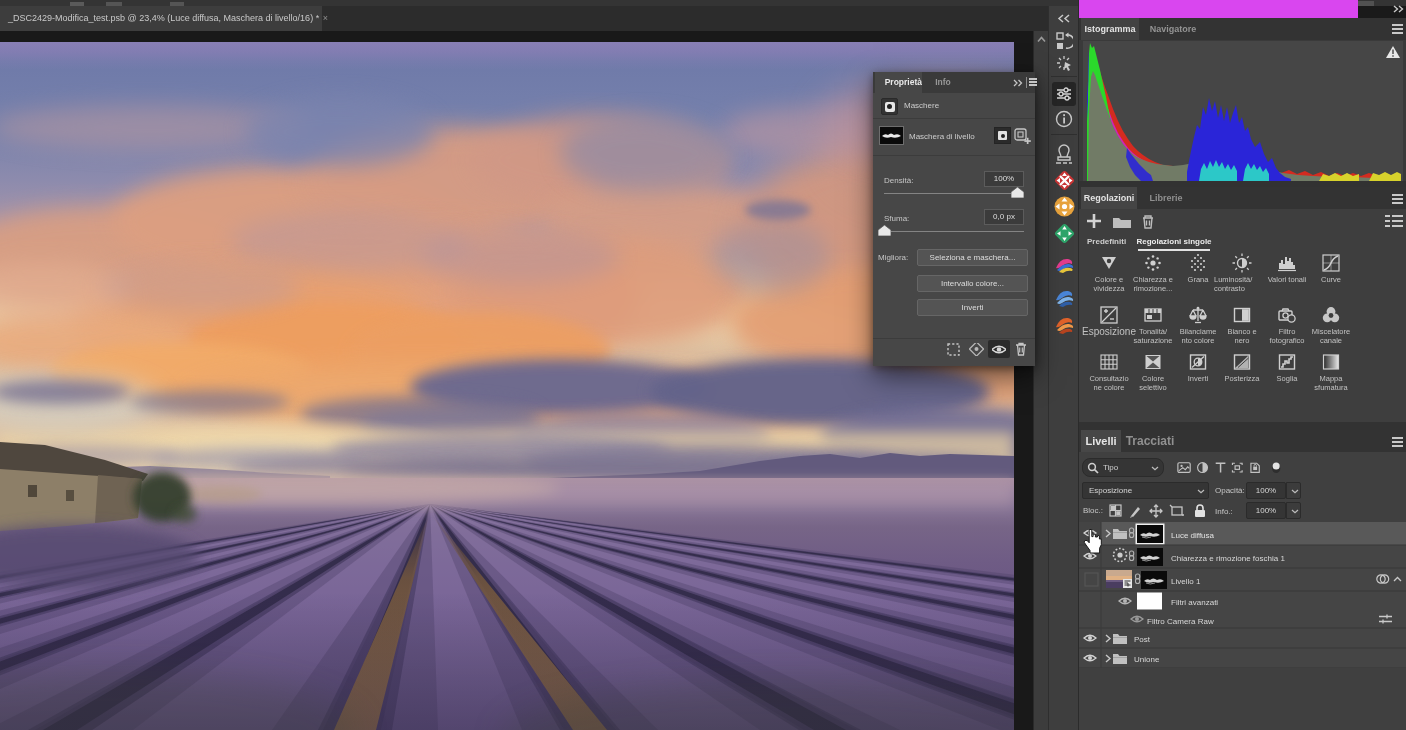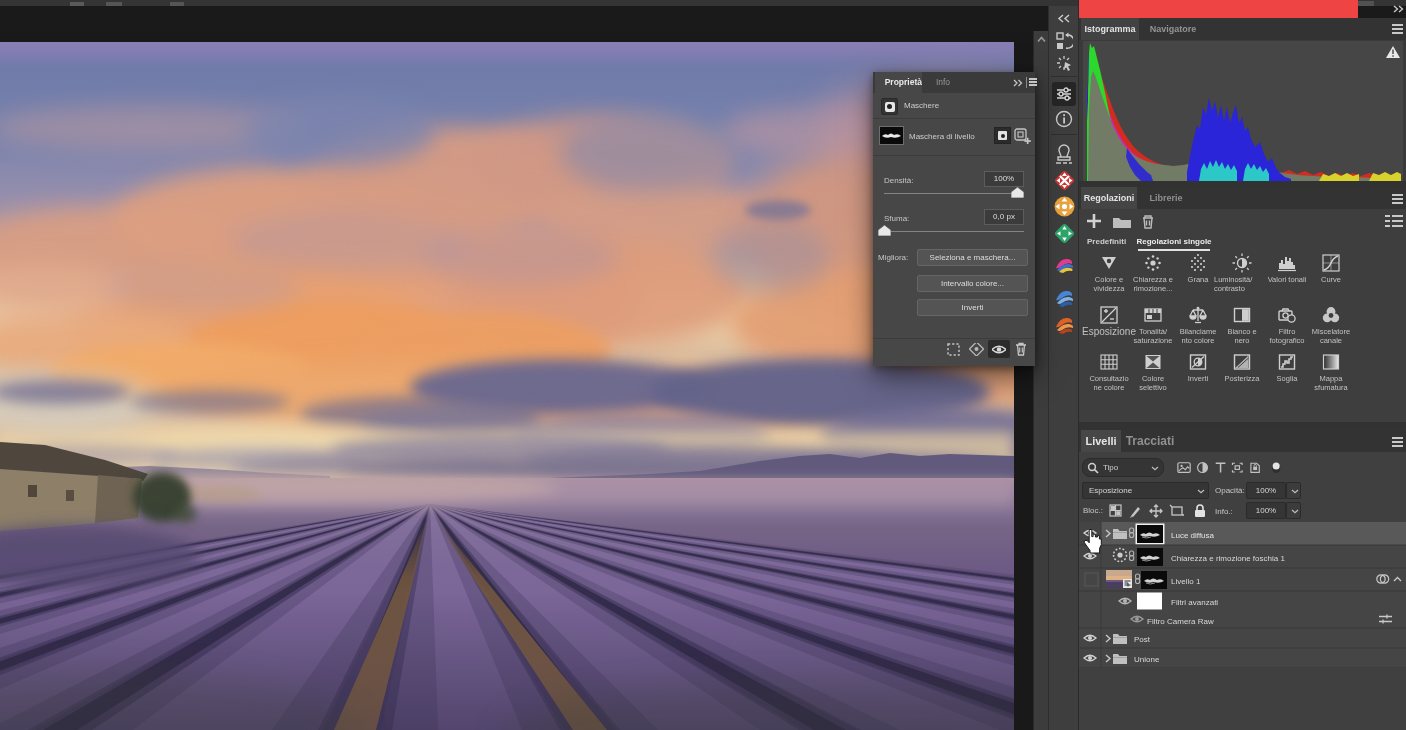--- a/index.html
+++ b/index.html
@@ -12,20 +12,26 @@
 
 <div class="abs" style="left:0;top:0;width:1406px;height:6px;background:#343434">
  <div class="abs" style="left:70px;top:2px;width:14px;height:4px;background:#5a5a5a"></div>
  <div class="abs" style="left:106px;top:2px;width:16px;height:4px;background:#555"></div>
  <div class="abs" style="left:170px;top:2px;width:14px;height:4px;background:#555"></div>
  <div class="abs" style="left:1244px;top:1px;width:18px;height:5px;background:#6a6a6a"></div>
  <div class="abs" style="left:1286px;top:1px;width:30px;height:5px;background:#565656"></div>
  <div class="abs" style="left:1352px;top:1px;width:22px;height:5px;background:#515151"></div>
 </div>
 
+<div class="abs" style="left:0;top:6px;width:1048px;height:25px;background:#2c2c2c">
+ <div class="abs" style="left:0;top:0;width:322px;height:25px;background:#3d3d3d;color:#c9c9c9;font-size:9px;line-height:25px;white-space:nowrap">
+  <span style="padding-left:8px">_DSC2429-Modifica_test.psb @ 23,4% (Luce diffusa, Maschera di livello/16) *</span>
+  <span style="color:#909090;padding-left:1px">×</span>
+ </div>
+</div>
 
 <div class="abs" style="left:0;top:31px;width:1033px;height:699px;background:#191919"></div>
 
 <div class="abs" style="left:0;top:42px;width:1014px;height:688px">
 <svg width="1014" height="688" viewBox="0 0 1014 688">
 <defs>
  <linearGradient id="sky" x1="0" y1="0" x2="0" y2="1">
   <stop offset="0" stop-color="#7d78ae"></stop>
   <stop offset="0.04" stop-color="#6f7aa9"></stop>
   <stop offset="0.18" stop-color="#7681ac"></stop>
@@ -310,21 +316,21 @@
   <path d="M5,19 Q10,14 16,15 Q19,16 18,18 Q13,17 9,20 Z" fill="#2f5fa8"></path>
  </svg>
  
  <svg class="abs" style="left:5px;top:308px" width="21" height="21" viewBox="0 0 21 21">
   <path d="M2,13 Q6,3 14,4 Q19,5 18,9 Q13,7 8,11 Q4,14 2,13Z" fill="#e0622a"></path>
   <path d="M3,16 Q9,9 15,10 Q20,11 19,14 Q13,12 8,16 Q5,18 3,16Z" fill="#f09a4a"></path>
   <path d="M5,19 Q10,14 16,15 Q19,16 18,18 Q13,17 9,20 Z" fill="#b8441f"></path>
  </svg>
 </div>
 
-<div class="abs" style="left:1078px;top:0;width:280px;height:730px;background:#ef4444;border-left:1px solid #2b2b2b">
+<div class="abs" style="left:1078px;top:0;width:280px;height:730px;background:#d946ef;border-left:1px solid #2b2b2b">
 
  <svg class="abs" style="left:314px;top:5px" width="12" height="8" viewBox="0 0 12 8">
   <path d="M1,1 L4.5,4 L1,7 M6,1 L9.5,4 L6,7" stroke="#c9c9c9" stroke-width="1.4" fill="none"></path>
  </svg>
 
  <div class="abs" style="left:0;top:18px;width:328px;height:167px;background:#3a3a3a">
   <div class="abs" style="left:0;top:0;width:328px;height:22px;background:#333333"></div>
   <div class="abs" style="left:2px;top:0;width:58px;height:22px;background:#424242;color:#e3e3e3;font-size:9px;font-weight:bold;line-height:22px;text-align:center">Istogramma</div>
   <div class="abs" style="left:64px;top:0;width:60px;height:22px;color:#949494;font-size:9px;font-weight:bold;line-height:22px;text-align:center">Navigatore</div>
   <div class="abs" style="left:313px;top:6px;width:11px;height:2px;background:#c9c9c9"></div>
@@ -708,21 +714,21 @@
 </div>
 
 <svg class="abs" style="left:1083px;top:529px" width="21" height="25" viewBox="0 0 21 25">
  <path d="M6.2,0.5 L8.8,0.5 L8.8,7.6 L10.1,7.6 L10.1,5.2 L12.4,5.2 L12.4,8 L14.4,8 L14.4,6.6 L16.4,6.6 L16.4,10 L18.3,10 L18.3,15.7 L16.6,19.2 L16.6,24 L7,24 L7,21.5 L3,16 L1.3,13.4 Q0.8,11.2 3,11.3 L4.8,12 L6.2,13.8 Z" fill="#ffffff" stroke="#1a1a1a" stroke-width="1"></path>
 </svg>
 
 <div class="abs" style="left:873px;top:72px;width:162px;height:294px;background:#474747;box-shadow:0 10px 26px rgba(0,0,0,0.55),0 2px 8px rgba(0,0,0,0.4)">
 
  <div class="abs" style="left:0;top:0;width:162px;height:21px;background:#3a3a3a"></div>
  <div class="abs" style="left:2px;top:0;width:47px;height:21px;background:#474747;color:#eaeaea;font-size:8.5px;font-weight:bold;line-height:21px;text-align:right">Proprietà</div>
- <div class="abs" style="left:53px;top:0;width:34px;height:21px;color:#979797;font-size:8.5px;font-weight:normal;line-height:21px;text-align:center">Info</div>
+ <div class="abs" style="left:53px;top:0;width:34px;height:21px;color:#979797;font-size:8.5px;font-weight:bold;line-height:21px;text-align:center">Info</div>
  <svg class="abs" style="left:140px;top:7px" width="11" height="8" viewBox="0 0 11 8">
         <path d="M1,1 L4,4 L1,7 M5.5,1 L8.5,4 L5.5,7" stroke="#c6c6c6" stroke-width="1.3" fill="none"></path>
       </svg>
  <div class="abs" style="left:153px;top:5px;width:1px;height:11px;background:#8a8a8a"></div>
  <div class="abs" style="left:156px;top:6px;width:8px;height:2px;background:#c6c6c6"></div>
  <div class="abs" style="left:156px;top:9px;width:8px;height:2px;background:#c6c6c6"></div>
  <div class="abs" style="left:156px;top:12px;width:8px;height:2px;background:#c6c6c6"></div>
 
  <div class="abs" style="left:8px;top:26px;width:17px;height:17px;background:#333;border:1px solid #2a2a2a;border-radius:2px">
   <div class="abs" style="left:2.5px;top:2.5px;width:10px;height:10px;background:#e6e6e6;border-radius:2px"></div>

